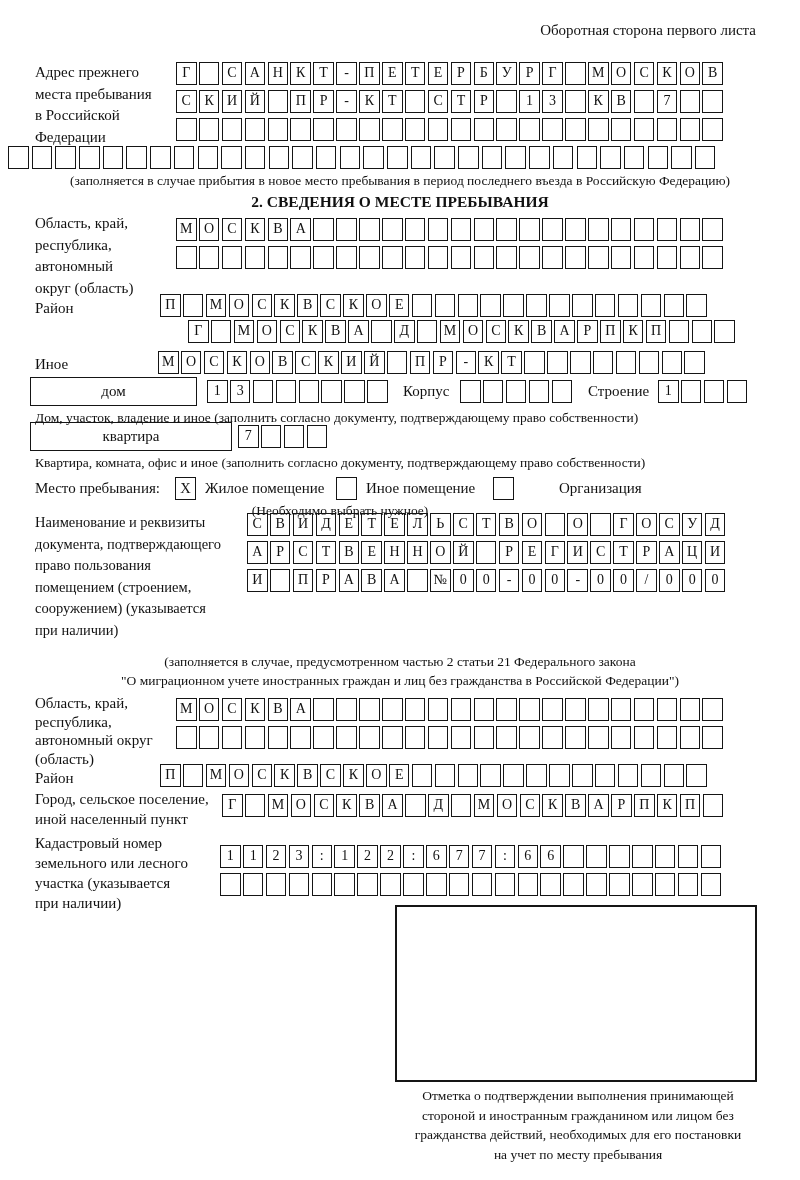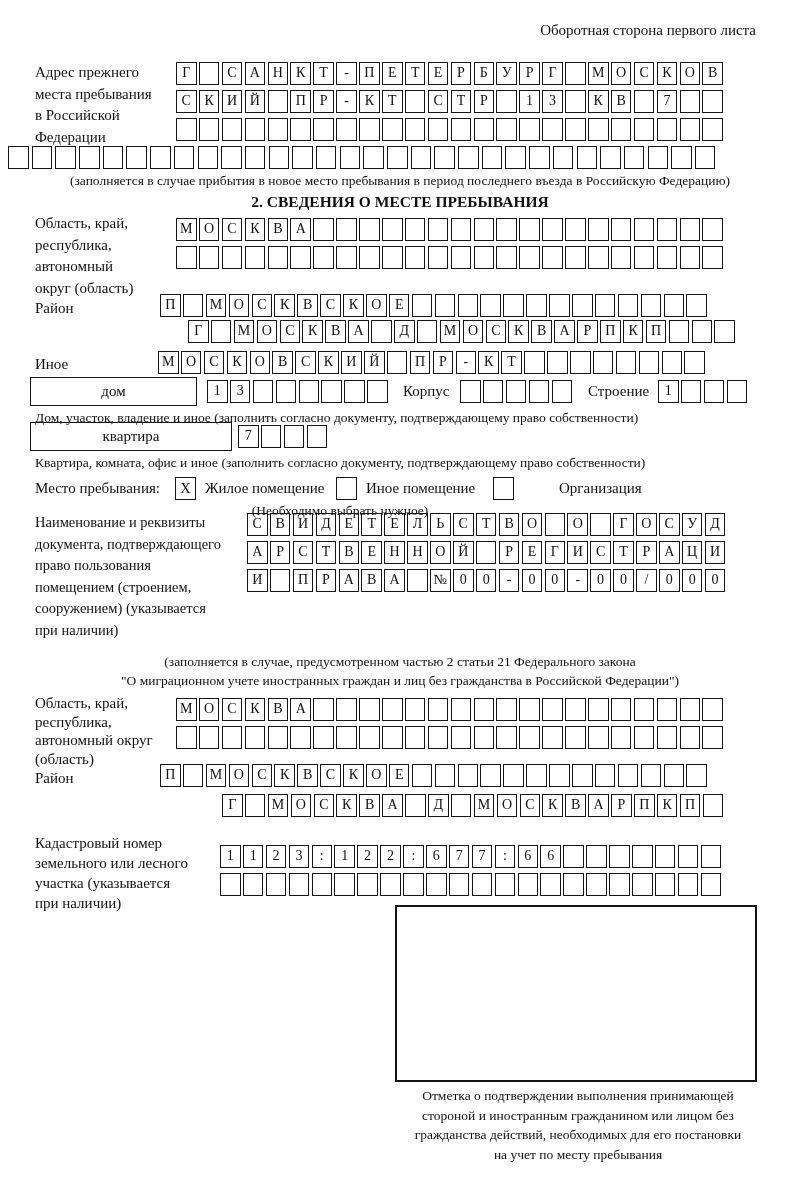--- a/index.html
+++ b/index.html
@@ -493,20 +493,22 @@
       <span class="cell"></span>
       <span class="cell"></span>
       <span class="cell"></span>
       <span class="cell"></span>
       <span class="cell"></span>
       <span class="cell"></span>
       <span class="cell"></span>
       <span class="cell"></span>
     </div>
 
+  <div class="abs lbl" style="left:35px;top:790px;line-height:19.5px;width:200px;">Город, сельское поселение,
+иной населенный пункт</div>
   <div class="abs cellrow" style="left:222px;top:794px;">
       <span class="cell">Г</span>
       <span class="cell"></span>
       <span class="cell">М</span>
       <span class="cell">О</span>
       <span class="cell">С</span>
       <span class="cell">К</span>
       <span class="cell">В</span>
       <span class="cell">А</span>
       <span class="cell"></span>

